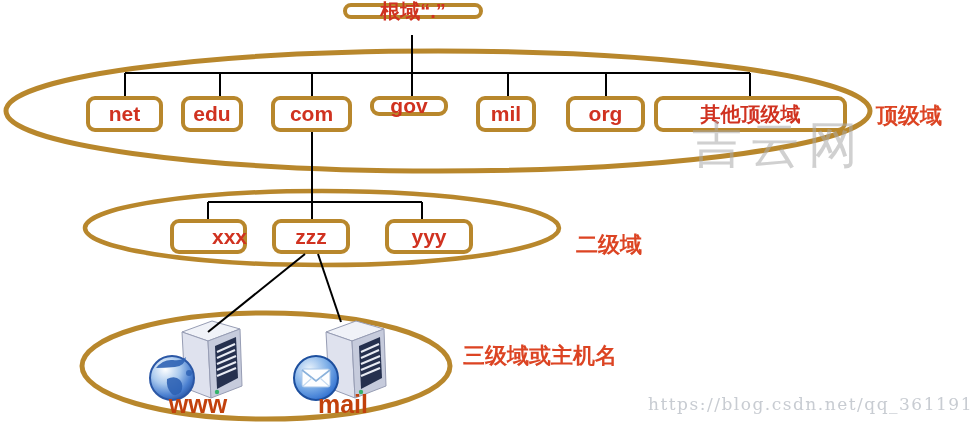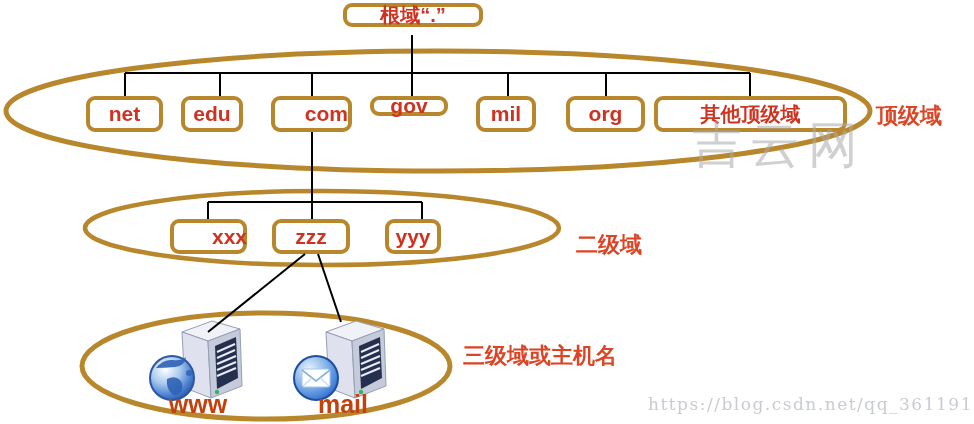--- a/index.html
+++ b/index.html
@@ -121,31 +121,31 @@
       <path d="M750,73 V96"></path>
       <path d="M312,132 V219"></path>
       <path d="M208,202 H422"></path>
       <path d="M208,202 V219"></path>
       <path d="M422,202 V219"></path>
       <path d="M305,254 L208,332"></path>
       <path d="M318,254 L341,322"></path>
     </g>
   </svg>
 
-  <div class="node root" style="left:343px;top:3px;width:140px;height:24px;">
+  <div class="node root" style="left:343px;top:3px;width:140px;height:16px;">
     <span>根域“.”</span>
   </div>
 
   <div class="node" style="left:86px;top:96px;width:77px;height:36px;">
     <span>net</span>
   </div>
   <div class="node" style="left:181px;top:96px;width:62px;height:36px;">
     <span>edu</span>
   </div>
-  <div class="node" style="left:271px;top:96px;width:81px;height:36px;justify-content:flex-end;">
+  <div class="node" style="left:271px;top:96px;width:81px;height:36px;">
     <span>com</span>
   </div>
   <div class="node" style="left:370px;top:96px;width:78px;height:20px;">
     <span>gov</span>
   </div>
   <div class="node" style="left:468px;top:96px;width:60px;height:36px;margin-left:8px;">
     <span>mil</span>
   </div>
   <div class="node" style="left:566px;top:96px;width:79px;height:36px;">
     <span>org</span>
@@ -153,21 +153,21 @@
   <div class="node other" style="left:654px;top:96px;width:193px;height:36px;">
     <span>其他顶级域</span>
   </div>
 
   <div class="node" style="left:170px;top:219px;width:77px;height:35px;padding-left:42px;">
     <span>xxx</span>
   </div>
   <div class="node" style="left:272px;top:219px;width:78px;height:35px;">
     <span>zzz</span>
   </div>
-  <div class="node" style="left:385px;top:219px;width:56px;height:35px;">
+  <div class="node" style="left:385px;top:219px;width:88px;height:35px;">
     <span>yyy</span>
   </div>
 
   <div class="caption" style="left:876px;top:101px;">顶级域</div>
   <div class="caption" style="left:576px;top:230px;">二级域</div>
   <div class="caption" style="left:463px;top:341px;">三级域或主机名</div>
 
   <div class="hostlabel" style="left:160px;top:390px;width:76px;">www</div>
   <div class="hostlabel" style="left:308px;top:390px;width:70px;">mail</div>
 

